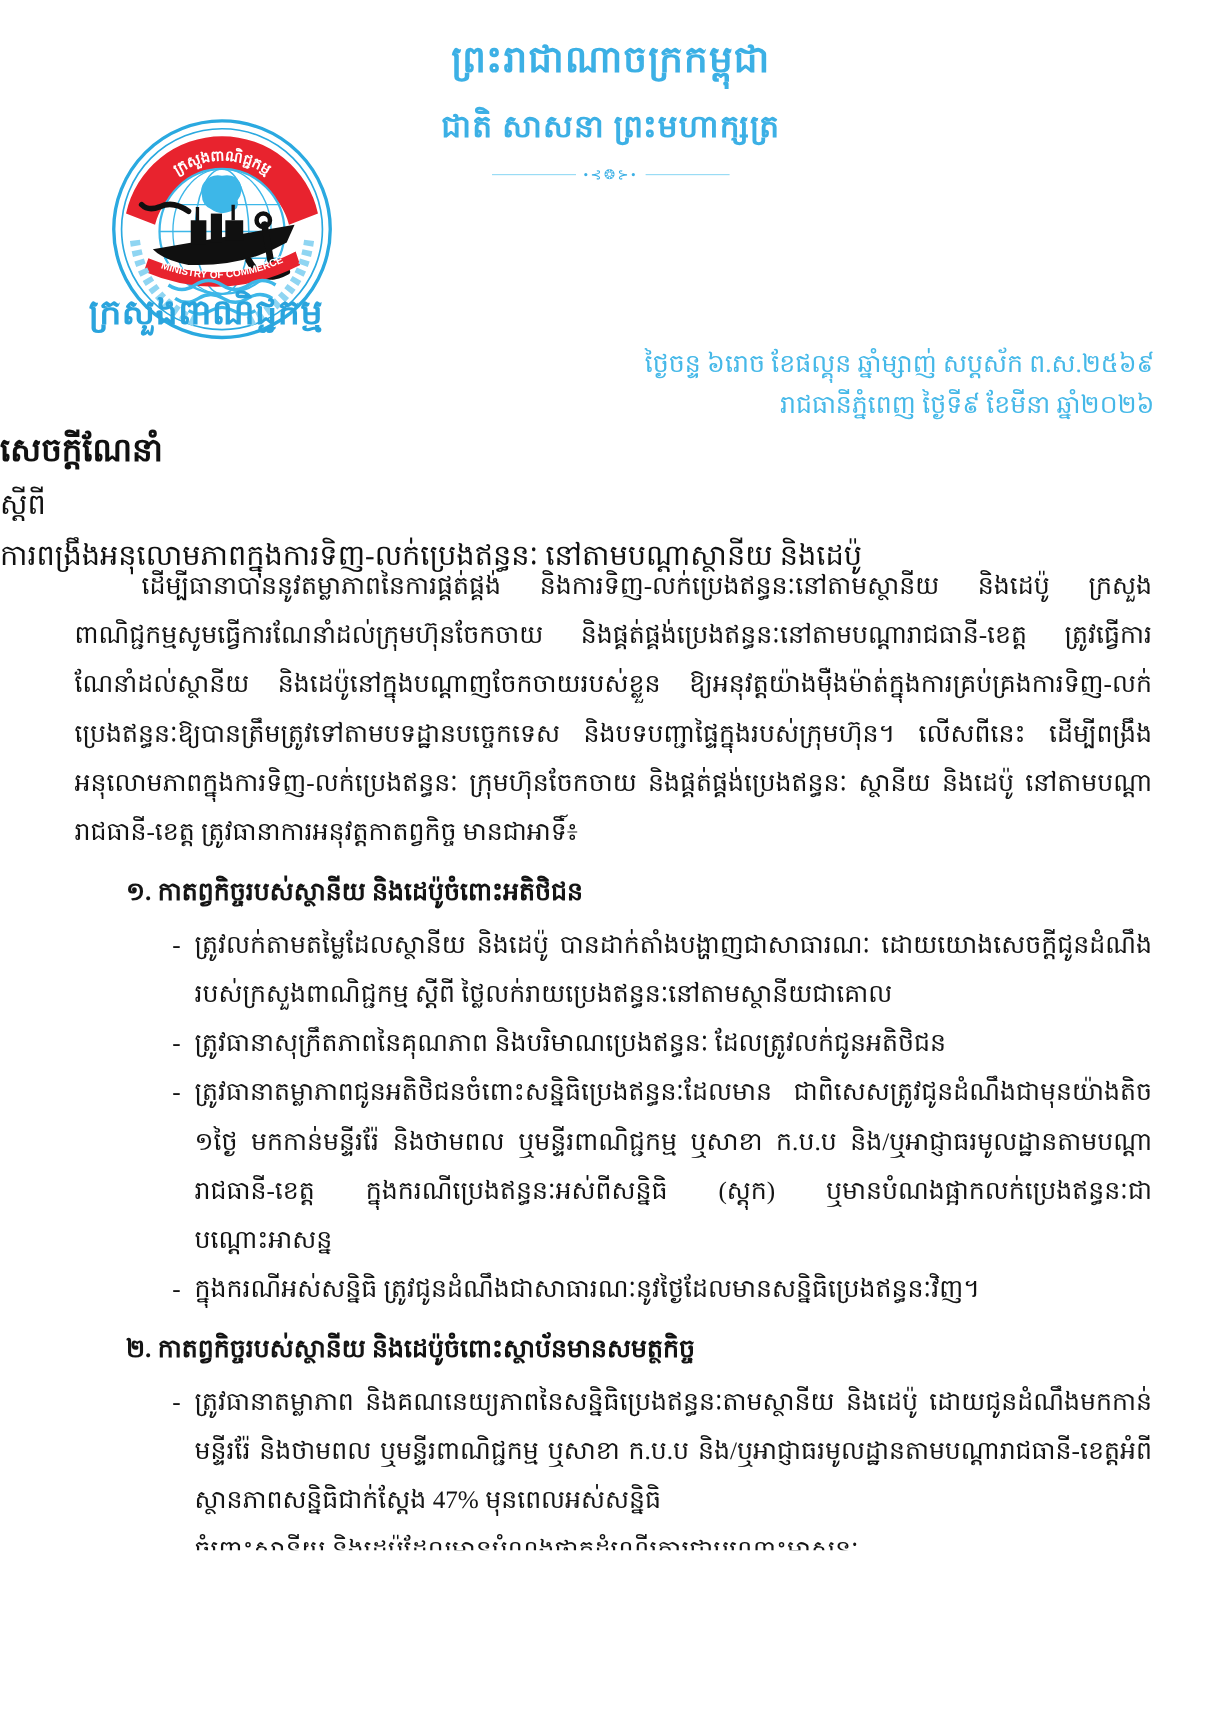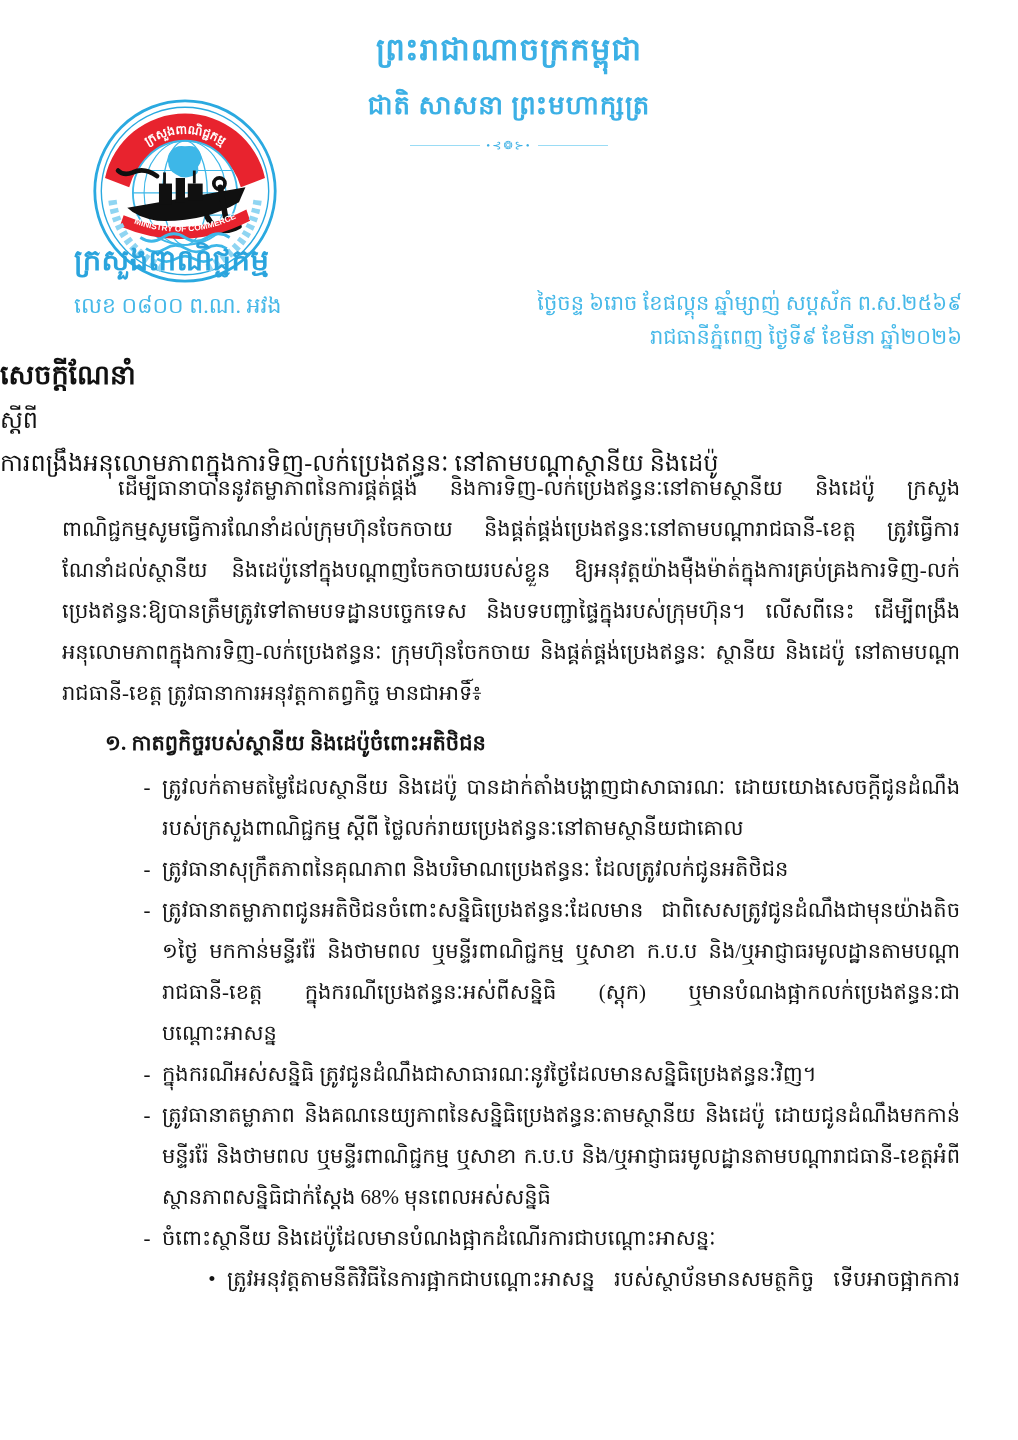--- a/index.html
+++ b/index.html
@@ -143,21 +143,20 @@
       <path d="M 52,150 q 12,8 24,0 q 12,-8 24,0 q 12,8 24,0 q 12,-8 24,0" fill="none" stroke="#3db7e8" stroke-width="3"></path>
       <path d="M 58,162 q 10,7 21,0 q 11,-7 22,0 q 11,7 22,0 q 11,-7 22,0" fill="none" stroke="#3db7e8" stroke-width="3"></path>
       <path d="M 70,173 q 10,6 20,0 q 10,-6 20,0 q 10,6 20,0" fill="none" stroke="#3db7e8" stroke-width="3"></path>
 
       <path d="M 22,110 Q 28,160 78,184" fill="none" stroke="#8fd5f2" stroke-width="9" stroke-dasharray="5 4"></path>
       <path d="M 178,110 Q 172,160 122,184" fill="none" stroke="#8fd5f2" stroke-width="9" stroke-dasharray="5 4"></path>
     </svg>
   </div>
 
   <div class="ministry-name">ក្រសួងពាណិជ្ជកម្ម</div>
-  <div class="ref-number">លេខ ០៨០០ ព.ណ. អវង</div>
 
   <div class="date-block">
     <div>ថ្ងៃចន្ទ ៦រោច ខែផល្គុន ឆ្នាំម្សាញ់ សប្ដស័ក ព.ស.២៥៦៩</div>
     <div>រាជធានីភ្នំពេញ ថ្ងៃទី៩ ខែមីនា ឆ្នាំ២០២៦</div>
   </div>
 
   <div class="title-block">
     <div class="title-l1">សេចក្តីណែនាំ</div>
     <div class="title-l2">ស្តីពី</div>
     <div class="title-l3">ការពង្រឹងអនុលោមភាពក្នុងការទិញ-លក់ប្រេងឥន្ធនៈ នៅតាមបណ្ដាស្ថានីយ និងដេប៉ូ</div>
@@ -178,24 +177,25 @@
     </div>
     <div class="li">
       <span class="marker">-</span>
       <div class="li-text">ត្រូវធានាតម្លាភាពជូនអតិថិជនចំពោះសន្និធិប្រេងឥន្ធនៈដែលមាន ជាពិសេសត្រូវជូនដំណឹងជាមុនយ៉ាងតិច ១ថ្ងៃ មកកាន់មន្ទីររ៉ែ និងថាមពល ឬមន្ទីរពាណិជ្ជកម្ម ឬសាខា ក.ប.ប និង/ឬអាជ្ញាធរមូលដ្ឋានតាមបណ្ដារាជធានី-ខេត្ត ក្នុងករណីប្រេងឥន្ធនៈអស់ពីសន្និធិ (ស្តុក) ឬមានបំណងផ្អាកលក់ប្រេងឥន្ធនៈជាបណ្ដោះអាសន្ន</div>
     </div>
     <div class="li">
       <span class="marker">-</span>
       <div class="li-text">ក្នុងករណីអស់សន្និធិ ត្រូវជូនដំណឹងជាសាធារណៈនូវថ្ងៃដែលមានសន្និធិប្រេងឥន្ធនៈវិញ។</div>
     </div>
 
+    <div class="sec-heading">២. កាតព្វកិច្ចរបស់ស្ថានីយ និងដេប៉ូចំពោះស្ថាប័នមានសមត្ថកិច្ច</div>
 
     <div class="li">
       <span class="marker">-</span>
-      <div class="li-text">ត្រូវធានាតម្លាភាព និងគណនេយ្យភាពនៃសន្និធិប្រេងឥន្ធនៈតាមស្ថានីយ និងដេប៉ូ ដោយជូនដំណឹងមកកាន់មន្ទីររ៉ែ និងថាមពល ឬមន្ទីរពាណិជ្ជកម្ម ឬសាខា ក.ប.ប និង/ឬអាជ្ញាធរមូលដ្ឋានតាមបណ្ដារាជធានី-ខេត្តអំពីស្ថានភាពសន្និធិជាក់ស្ដែង 68% មុនពេលអស់សន្និធិ</div>
+      <div class="li-text">ត្រូវធានាតម្លាភាព និងគណនេយ្យភាពនៃសន្និធិប្រេងឥន្ធនៈតាមស្ថានីយ និងដេប៉ូ ដោយជូនដំណឹងមកកាន់មន្ទីររ៉ែ និងថាមពល ឬមន្ទីរពាណិជ្ជកម្ម ឬសាខា ក.ប.ប និង/ឬអាជ្ញាធរមូលដ្ឋានតាមបណ្ដារាជធានី-ខេត្តអំពីស្ថានភាពសន្និធិជាក់ស្ដែង 47% មុនពេលអស់សន្និធិ</div>
     </div>
     <div class="li">
       <span class="marker">-</span>
       <div class="li-text">ចំពោះស្ថានីយ និងដេប៉ូដែលមានបំណងផ្អាកដំណើរការជាបណ្ដោះអាសន្នៈ</div>
     </div>
 
     <div class="li sub">
       <span class="marker">•</span>
       <div class="li-text">ត្រូវអនុវត្តតាមនីតិវិធីនៃការផ្អាកជាបណ្ដោះអាសន្ន របស់ស្ថាប័នមានសមត្ថកិច្ច ទើបអាចផ្អាកការលក់ចែកចាយរបស់ខ្លួនបាន</div>
     </div>

